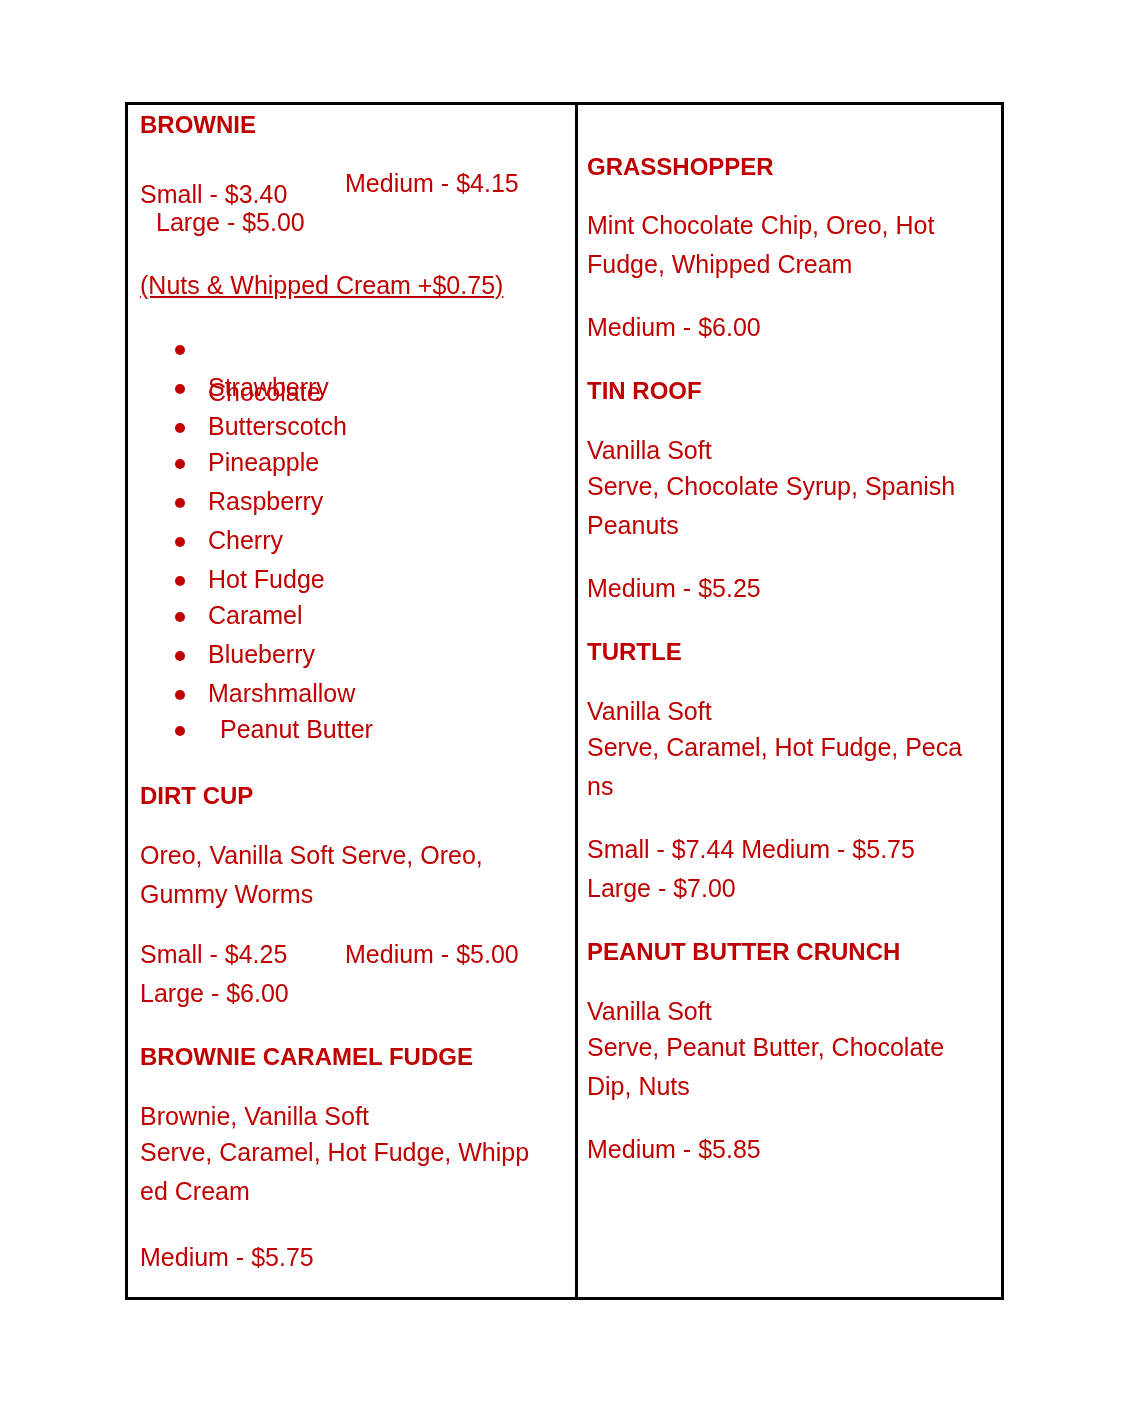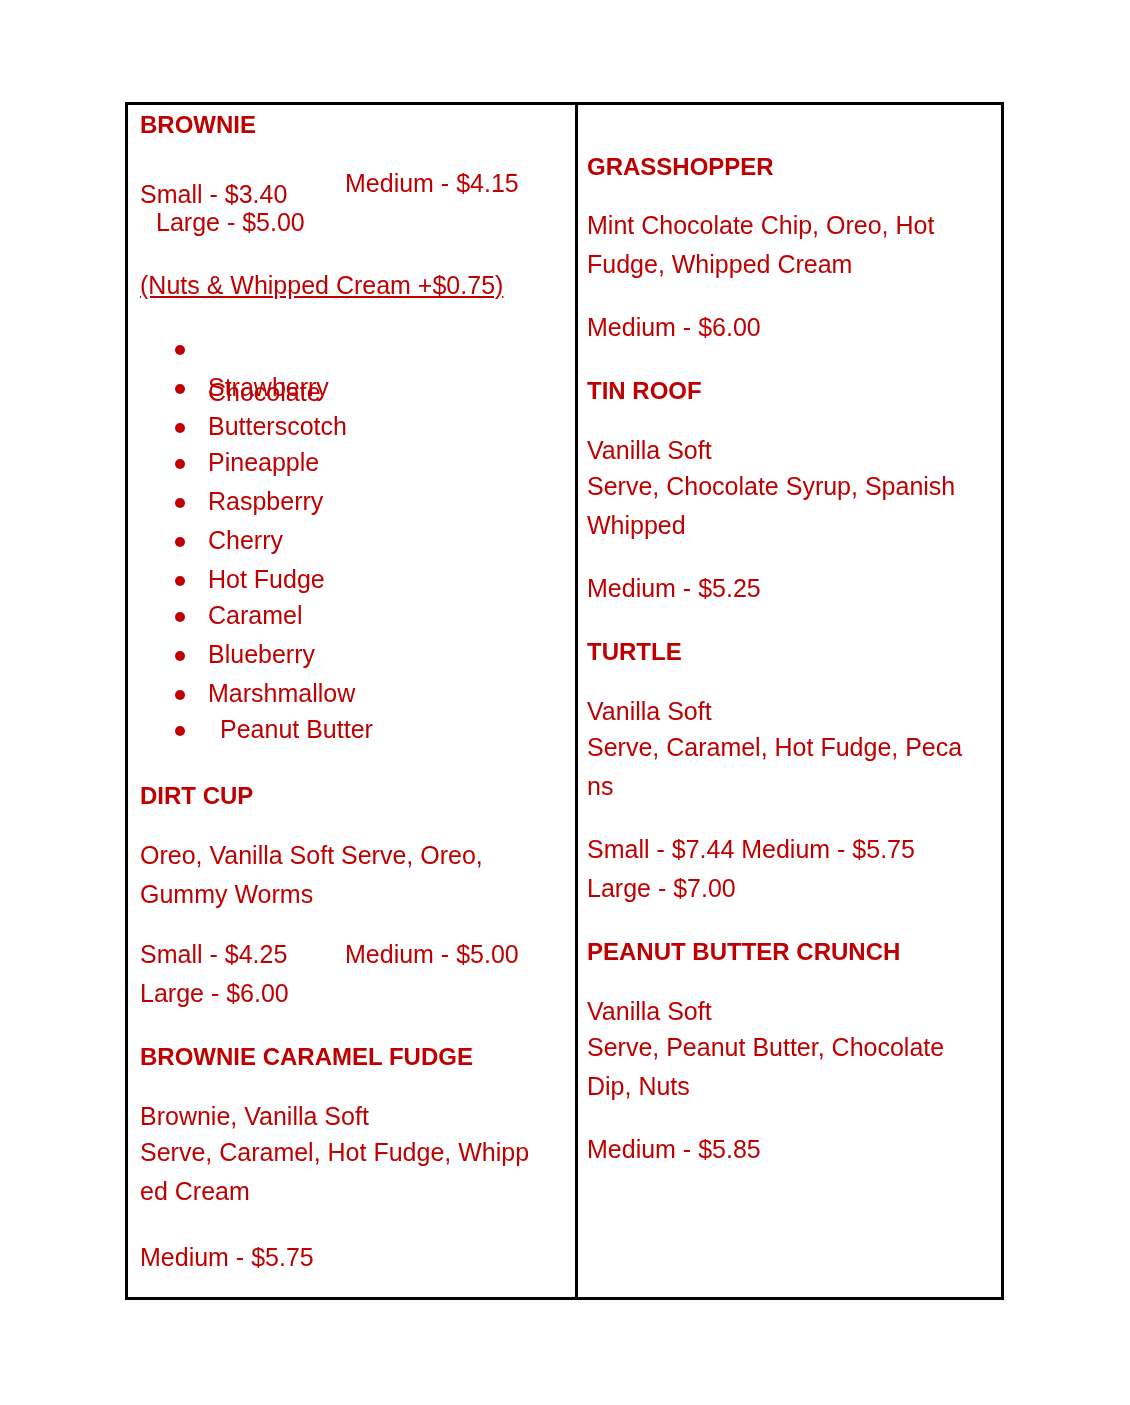--- a/index.html
+++ b/index.html
@@ -83,21 +83,21 @@
 
   <div class="col col-right">
     <div class="t h" style="left:9px; top:0px;">GRASSHOPPER</div>
     <div class="t" style="left:9px; top:98px;">Fudge, Whipped Cream</div>
     <div class="t" style="left:9px; top:59px;">Mint Chocolate Chip, Oreo, Hot</div>
     <div class="t" style="left:9px; top:161px;">Medium - $6.00</div>
 
     <div class="t h" style="left:9px; top:224px;">TIN ROOF</div>
     <div class="t" style="left:9px; top:284px;">Vanilla Soft</div>
     <div class="t" style="left:9px; top:320px;">Serve, Chocolate Syrup, Spanish</div>
-    <div class="t" style="left:9px; top:359px;">Whipped</div>
+    <div class="t" style="left:9px; top:359px;">Peanuts</div>
     <div class="t" style="left:9px; top:422px;">Medium - $5.25</div>
 
     <div class="t h" style="left:9px; top:485px;">TURTLE</div>
     <div class="t" style="left:9px; top:545px;">Vanilla Soft</div>
     <div class="t" style="left:9px; top:581px;">Serve, Caramel, Hot Fudge, Peca</div>
     <div class="t" style="left:9px; top:620px;">ns</div>
     <div class="t" style="left:9px; top:683px;">Small - $7.44 Medium - $5.75</div>
     <div class="t" style="left:9px; top:722px;">Large - $7.00</div>
 
     <div class="t h" style="left:9px; top:785px;">PEANUT BUTTER CRUNCH</div>

